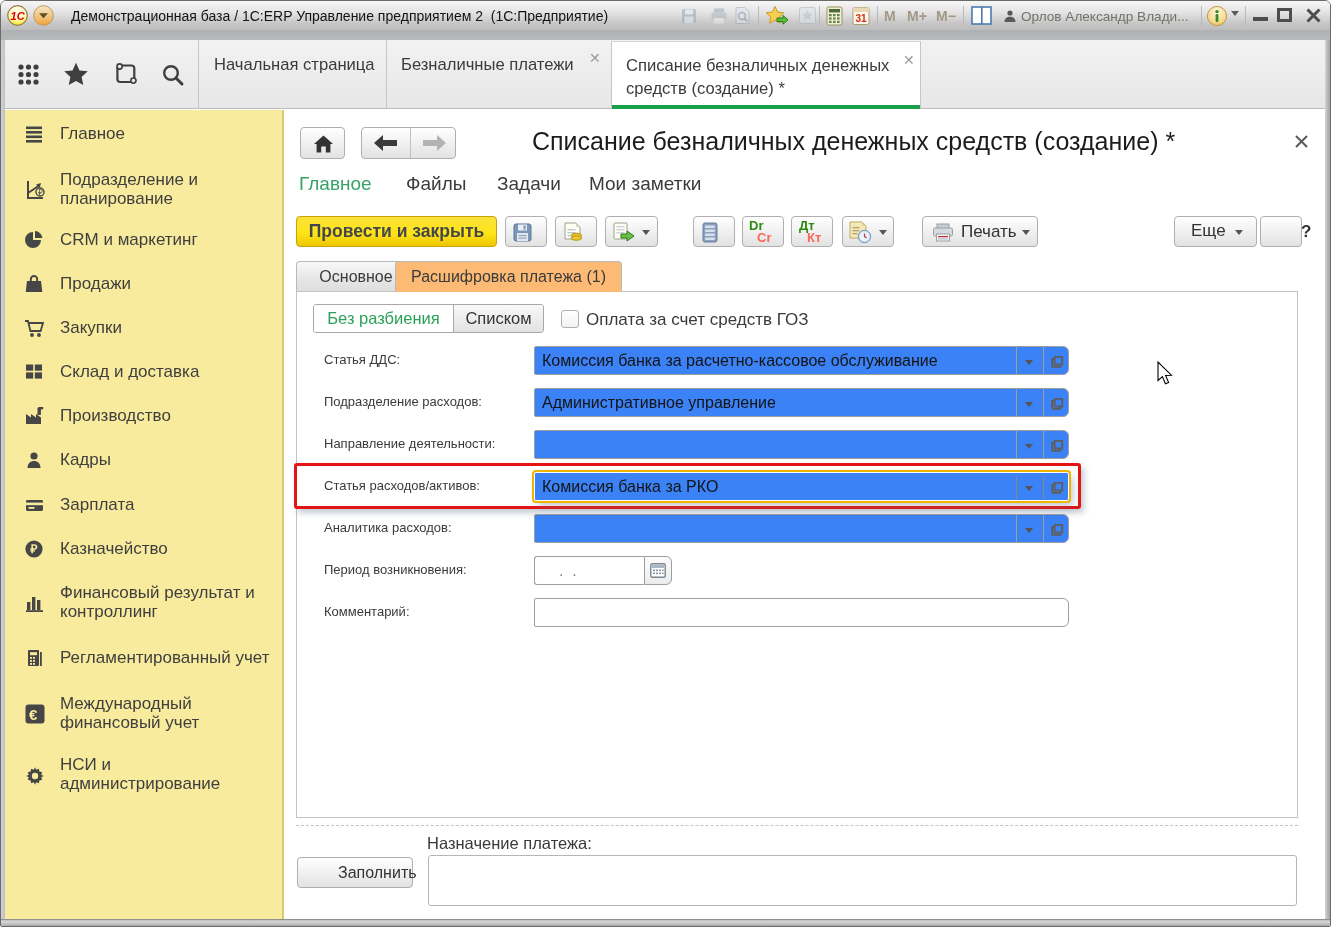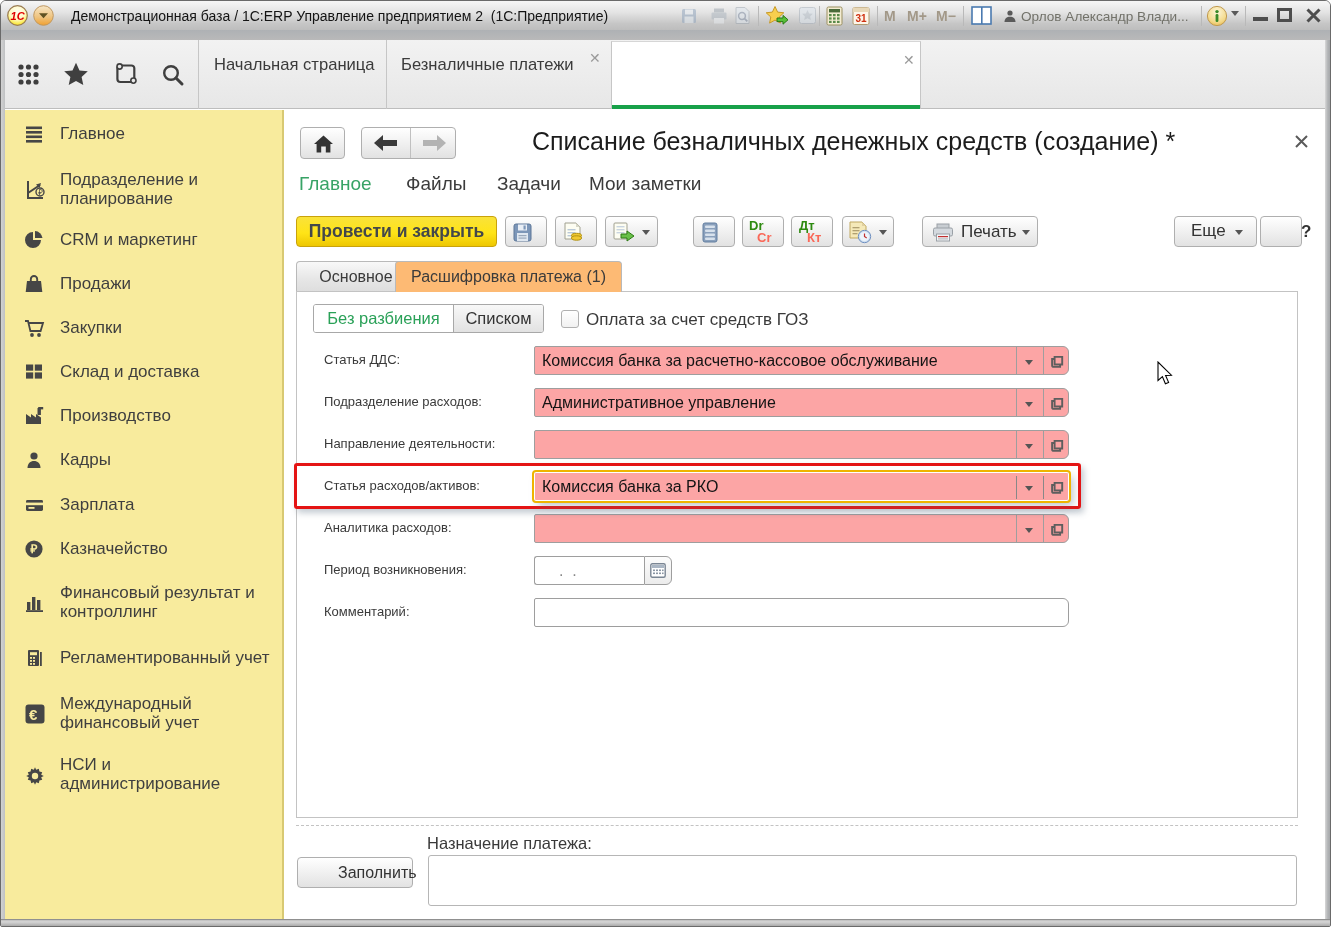--- a/index.html
+++ b/index.html
@@ -46,21 +46,21 @@
          background:linear-gradient(#ffffff,#f2f2f2 45%,#e2e2e2);padding-left:40px; }
 
   
   .flabel { position:absolute; left:27px; font-size:13px; color:#3a3a3a; }
   .fld { position:absolute; background:#fff; border:1px solid #9e9e9e; }
   .ftext { position:absolute; left:7px; top:5px; font-size:16px; color:#141414; white-space:nowrap; }
   .ddsep { position:absolute; top:0; width:1px; height:100%; background:#9e9e9e; }
   .caret { position:absolute; width:0; height:0; border-left:4px solid transparent;
            border-right:4px solid transparent; border-top:5px solid #555; }
   .fcombo { position:absolute; left:237px; width:535px; height:29px; border:1px solid #9e9e9e;
-            border-radius:2px 6px 6px 2px; background:#fca5a5; }
+            border-radius:2px 6px 6px 2px; background:#3b82f6; }
   .lnk { position:absolute; left:514px; top:7px; width:15px; height:15px; }
 </style>
 </head>
 <body>
 
 <div id="frame"></div>
 <div id="titlebar"></div>
 <div id="band"></div>
 <div id="titletext">Демонстрационная база / 1C:ERP Управление предприятием 2&nbsp; (1С:Предприятие)</div>
 
@@ -198,20 +198,21 @@
   <svg class="abs" style="left:156px; top:23px" width="24" height="24" viewBox="0 0 24 24">
       <circle cx="10" cy="10" r="6.8" fill="none" stroke="#3f3f3f" stroke-width="2.4"></circle>
       <path d="M15 15 l6 6" stroke="#3f3f3f" stroke-width="3" stroke-linecap="round"></path>
     </svg>
   <div class="vsep" style="left:193px"></div>
   <div class="vsep" style="left:381px"></div>
   <div class="tabtxt" style="left:209px; top:15px;">Начальная страница</div>
   <div class="tabtxt" style="left:396px; top:15px;">Безналичные платежи</div>
   <div class="tabclose" style="left:584px; top:10px;">✕</div>
   <div id="acttab">
+    <div class="tabtxt" style="left:14px; top:12px; line-height:23px;">Списание безналичных денежных<br>средств (создание) *</div>
     <div class="tabclose" style="left:291px; top:10px;">✕</div>
     <div class="green"></div>
   </div>
 </div>
 
 <div id="sidebar">
   <div class="sbitem" style="top:14px">
       <svg style="top:0px" width="20" height="20" viewBox="0 0 20 20">
         <g fill="#464646">
           <rect x="2" y="2.5" width="16" height="2.6"></rect>

